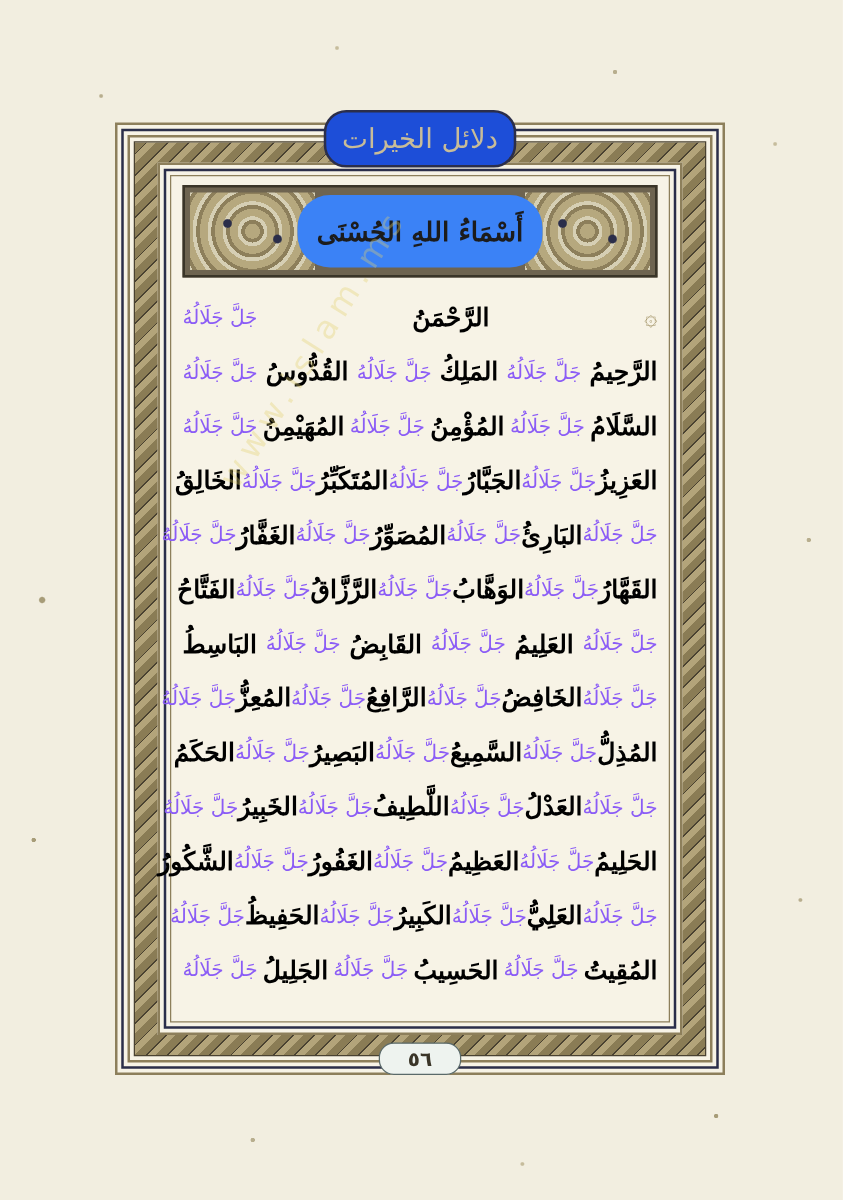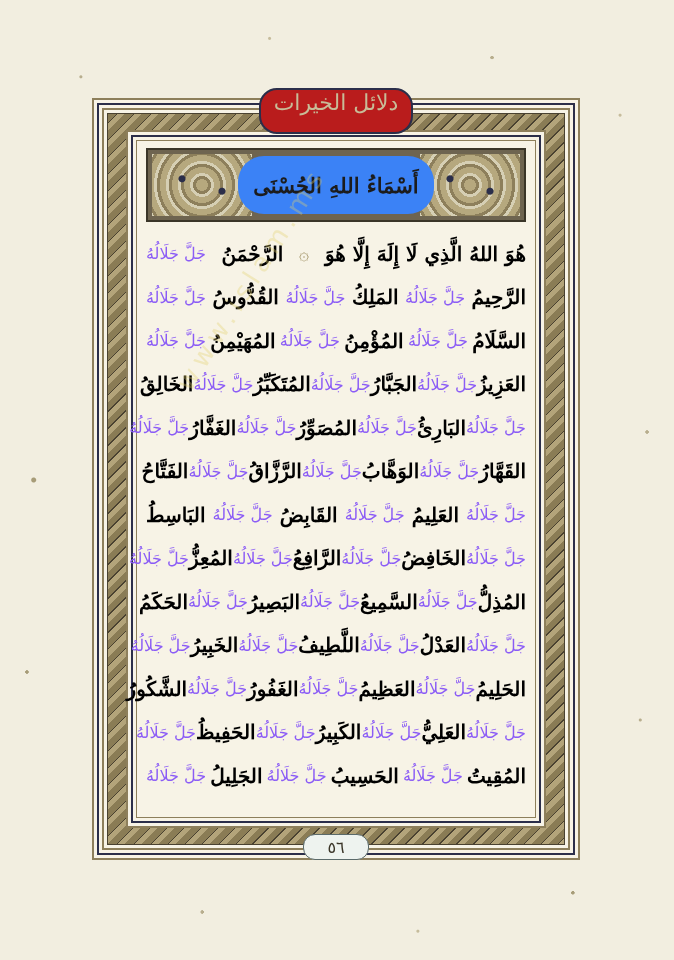--- a/index.html
+++ b/index.html
@@ -19,37 +19,37 @@
   }
   .frame{position:absolute;left:92px;top:98px;width:488px;height:762px;background:#f7f3e6;border:2px solid #8d7f5b;box-sizing:border-box;}
   .frame .l1{position:absolute;inset:3px;border:2px solid #2b2e4a;}
   .frame .l2{position:absolute;inset:8px;border:2px solid #8d7f5b;}
   .braid{position:absolute;inset:13px;background:
      repeating-linear-gradient(135deg,#8a7c55 0 6px,#4a4231 6px 7px,#b3a47a 7px 12px);
      border:1px solid #4a4231;}
   .inner{position:absolute;left:32px;top:30px;right:32px;bottom:30px;background:#f7f3e6;border:2px solid #8d7f5b;}
   .inner .l1{position:absolute;inset:3px;border:2px solid #2b2e4a;}
   .inner .l2{position:absolute;inset:8px;border:1px solid #8d7f5b;}
-  .title-plaque{position:absolute;left:50%;top:-12px;transform:translateX(-50%);width:150px;height:42px;background:#b91c1c;border:2px solid #2b2e4a;border-radius:18px;display:flex;align-items:flex-start;justify-content:center;}
+  .title-plaque{position:absolute;left:50%;top:-12px;transform:translateX(-50%);width:150px;height:42px;background:#1d4ed8;border:2px solid #2b2e4a;border-radius:18px;display:flex;align-items:center;justify-content:center;}
   .title-plaque span{font-family:"DejaVu Serif",serif;font-size:22px;color:#c8bc98;direction:rtl;}
   .header{position:absolute;left:52px;top:48px;right:52px;height:74px;background:#6e6450;border:2px solid #3a3528;box-sizing:border-box;}
   .header .orn{position:absolute;top:4px;bottom:4px;width:100px;background:
      radial-gradient(circle at 30% 40%, #2b2e4a 0 3px, transparent 4px),
      radial-gradient(circle at 70% 60%, #2b2e4a 0 3px, transparent 4px),
      repeating-radial-gradient(circle at 50% 50%, #b6a87e 0 6px, #8d7f5b 6px 9px, #d6cfb4 9px 12px);}
   .header .orn.left{left:4px;}
   .header .orn.right{right:4px;}
   .header .cartouche{position:absolute;left:90px;right:90px;top:6px;bottom:6px;background:#3b82f6;border-radius:26px;display:flex;align-items:center;justify-content:center;}
   .header .cartouche span{font-family:"DejaVu Serif",serif;font-size:21px;font-weight:bold;color:#1c1c1c;direction:rtl;}
   .text-area{position:absolute;left:52px;top:132px;right:52px;bottom:80px;direction:rtl;}
   .line{height:43.5px;display:flex;align-items:center;justify-content:space-between;font-family:"DejaVu Serif",serif;font-size:20px;white-space:nowrap;}
   .name{color:#000000;font-weight:bold;}
   .jj{color:#8b5cf6;font-size:16px;}
   .star{color:#a39468;font-size:18px;}
-  .pagenum{position:absolute;left:50%;bottom:-2px;transform:translateX(-50%);width:64px;height:24px;background:#eef3ef;border:1px solid #5a6a6a;border-radius:12px;display:flex;align-items:center;justify-content:center;font-family:"DejaVu Sans",sans-serif;font-size:16px;color:#3a3528;}
+  .pagenum{position:absolute;left:50%;bottom:-2px;transform:translateX(-50%);width:64px;height:24px;background:#eef3ef;border:1px solid #5a6a6a;border-radius:12px;display:flex;align-items:center;justify-content:center;font-family:"DejaVu Sans",sans-serif;font-size:16px;color:#3a3528;font-weight:bold;}
   .watermark{position:absolute;left:170px;top:380px;transform:rotate(-58deg);transform-origin:left top;color:rgba(225,210,110,0.35);font-size:26px;font-family:"DejaVu Sans",sans-serif;letter-spacing:6px;pointer-events:none;white-space:nowrap;}
 </style>
 </head>
 <body>
 
 <div class="speckle"></div>
 
 <div class="frame">
   <div class="l1"></div>
   <div class="l2"></div>
@@ -67,21 +67,20 @@
   <div class="header">
     <div class="orn left"></div>
     <div class="orn right"></div>
     <div class="cartouche">
       <span>أَسْمَاءُ اللهِ الحُسْنَى</span>
     </div>
   </div>
 
   <div class="text-area" id="text-area">
       <div class="line">
-        <span class="name">هُوَ اللهُ الَّذِي لَا إِلَهَ إِلَّا هُوَ</span>
         <span class="star">۞</span>
         <span class="name">الرَّحْمَنُ</span>
         <span class="jj">جَلَّ جَلَالُهُ</span>
       </div>
       <div class="line">
         <span class="name">الرَّحِيمُ</span>
         <span class="jj">جَلَّ جَلَالُهُ</span>
         <span class="name">المَلِكُ</span>
         <span class="jj">جَلَّ جَلَالُهُ</span>
         <span class="name">القُدُّوسُ</span>

